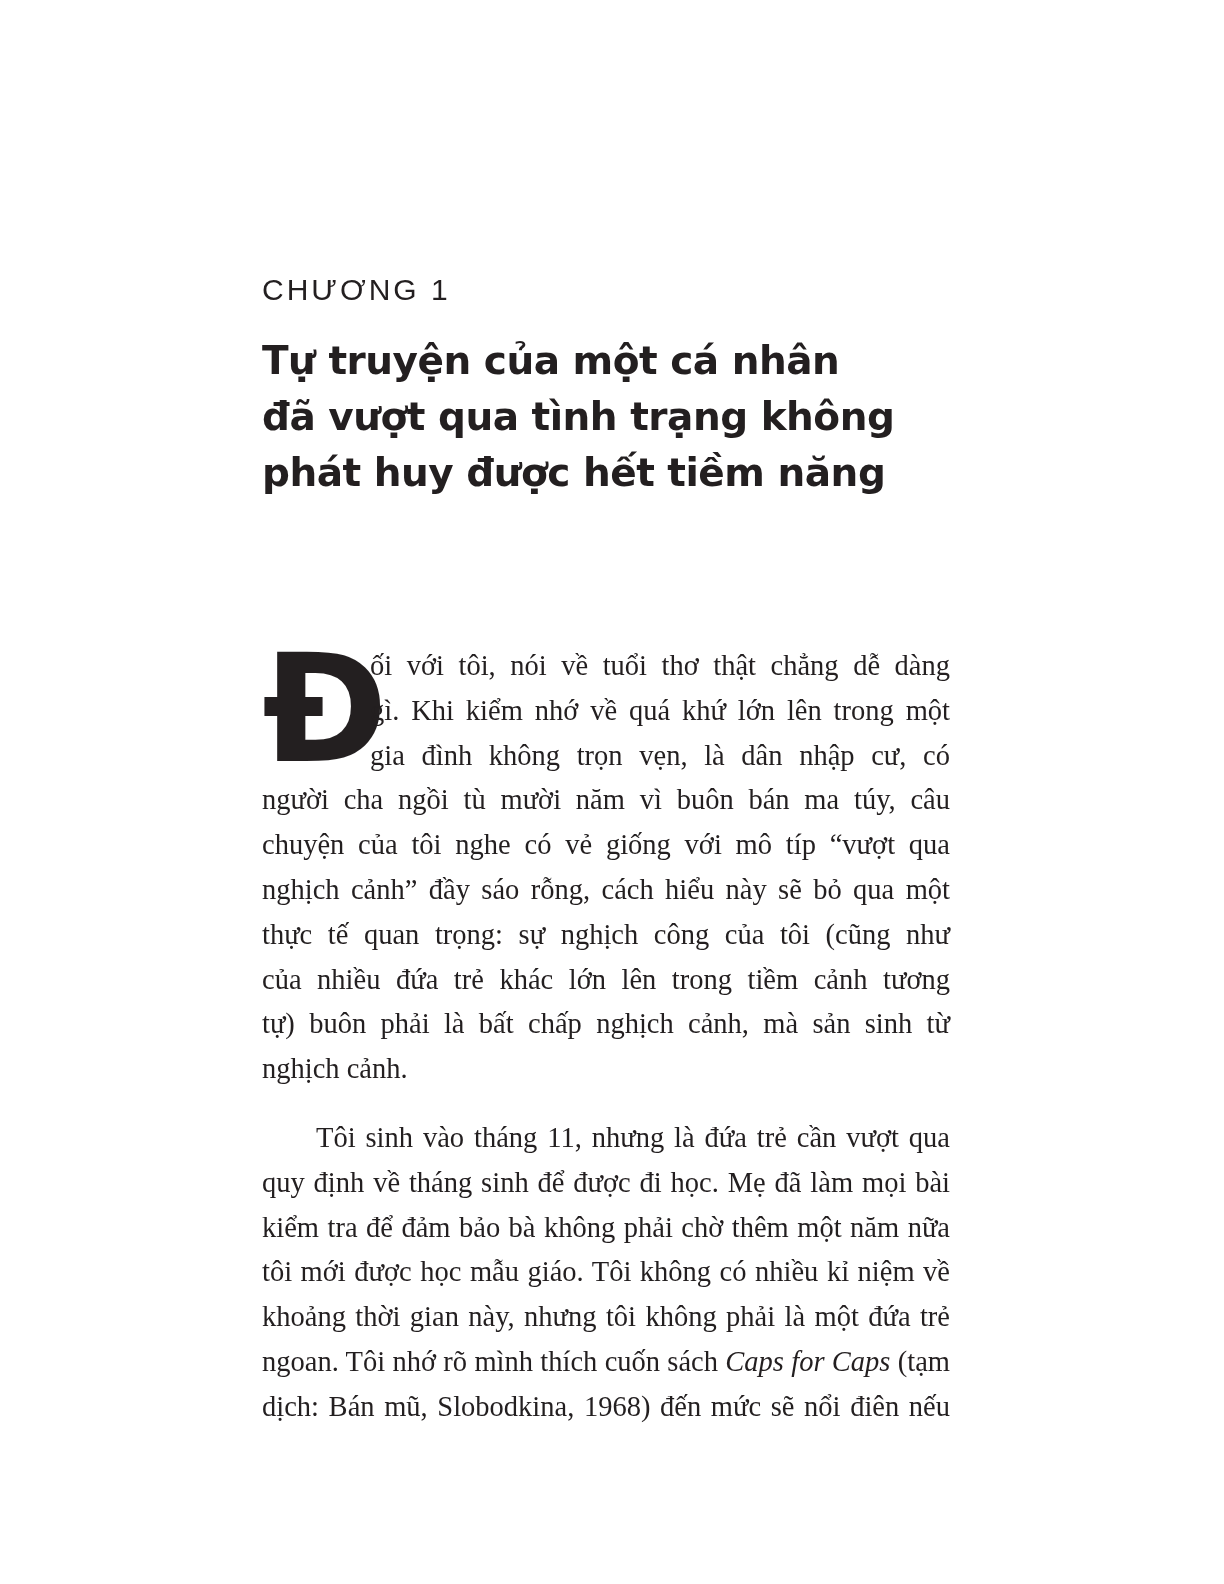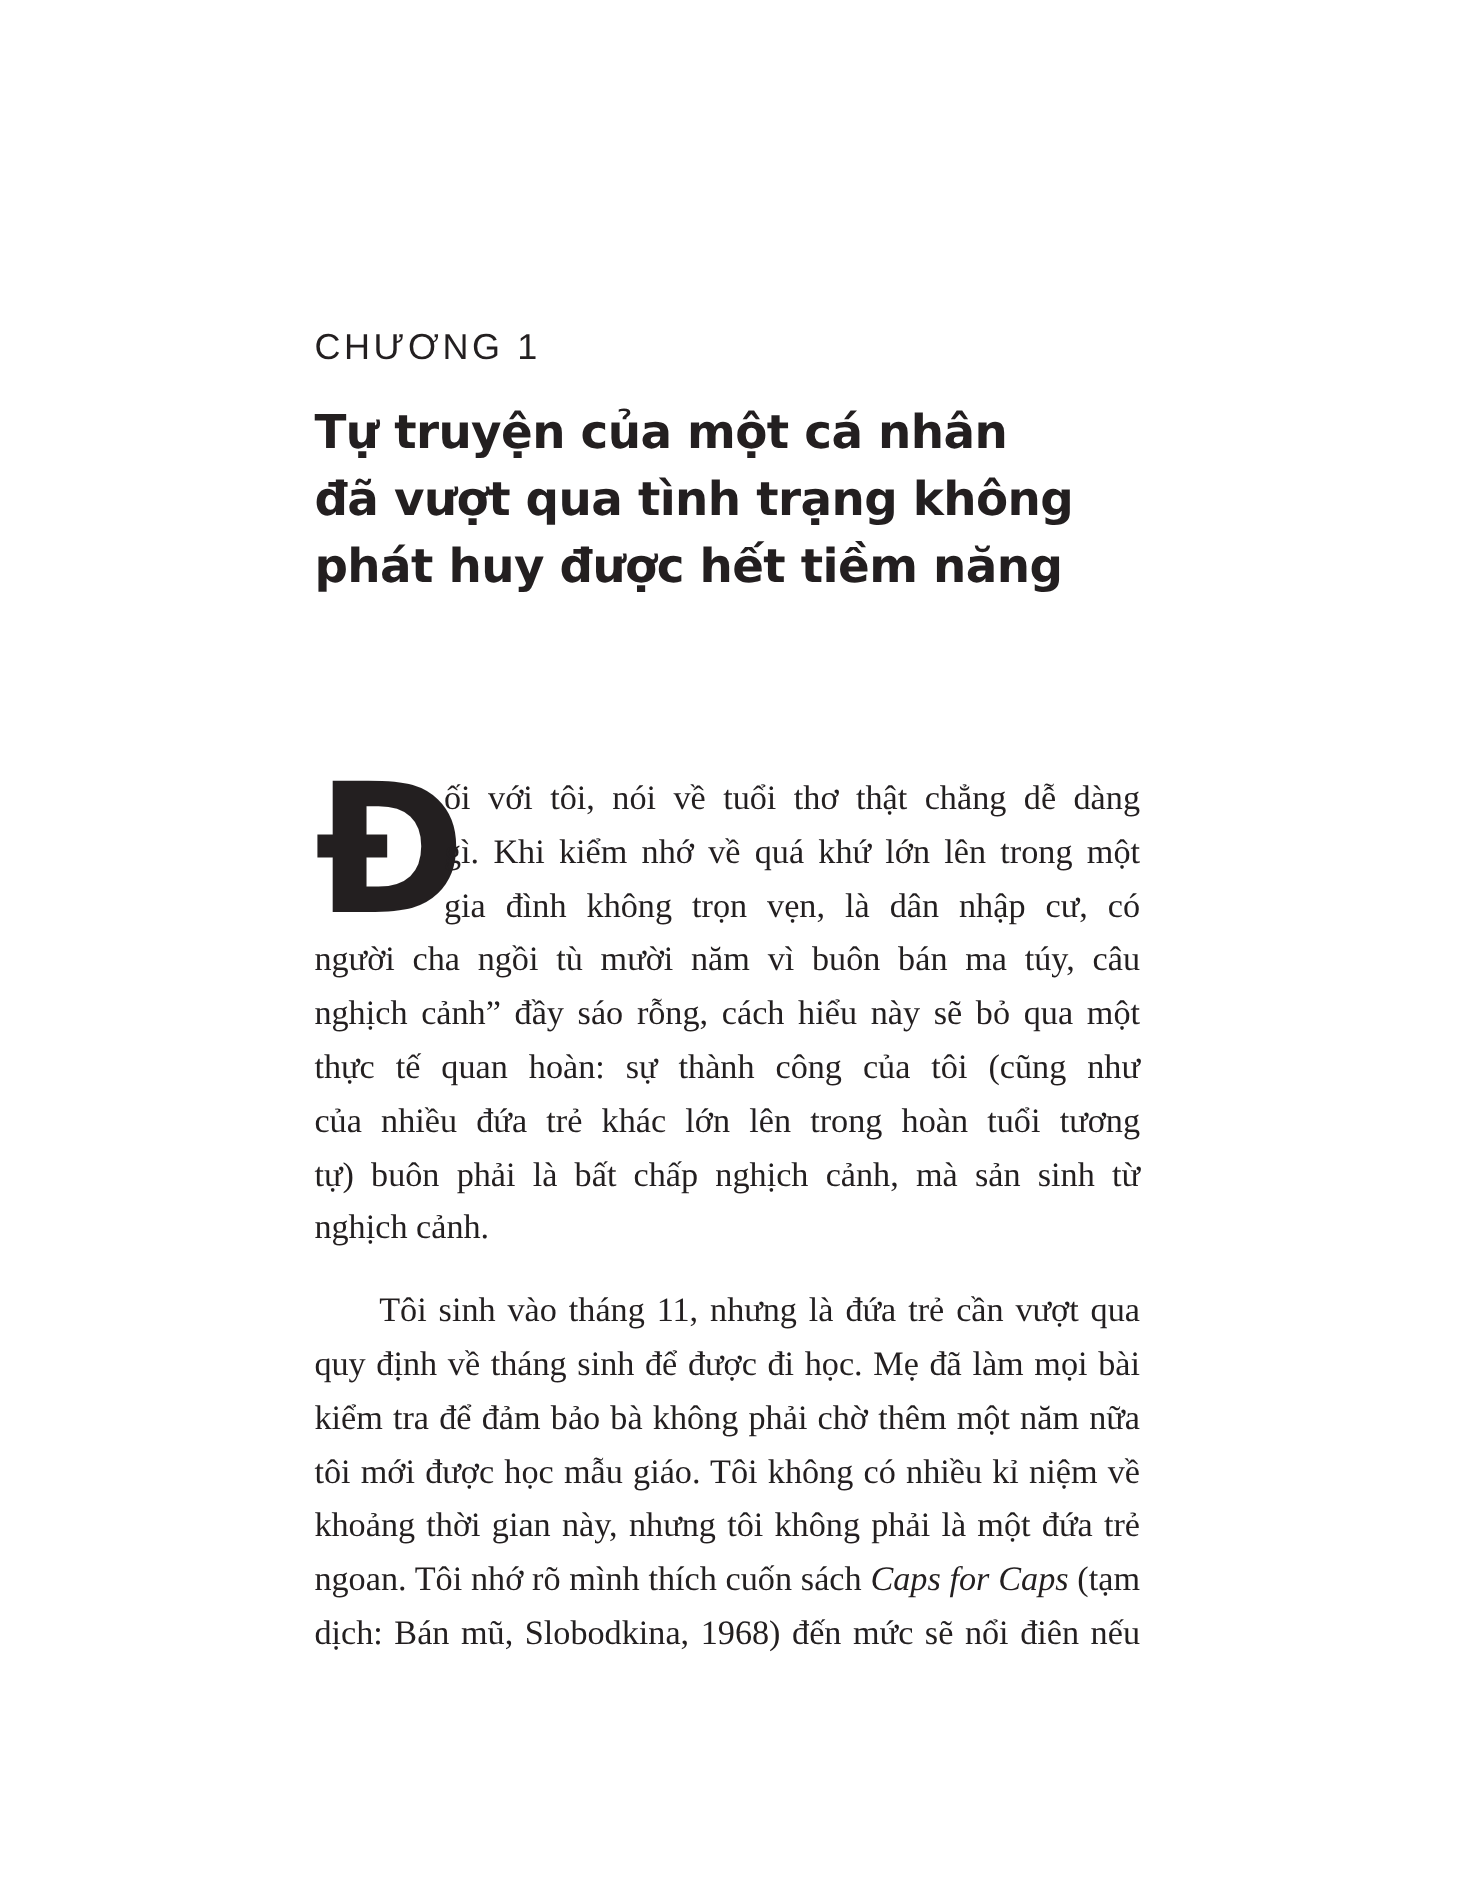--- a/index.html
+++ b/index.html
@@ -54,23 +54,24 @@
     <div class="para">
       <div class="para1-top">
         <div class="drop-cap">Đ</div>
         <div class="indent-lines">
           <span class="line">ối với tôi, nói về tuổi thơ thật chẳng dễ dàng</span>
           <span class="line">gì. Khi kiểm nhớ về quá khứ lớn lên trong một</span>
           <span class="line">gia đình không trọn vẹn, là dân nhập cư, có</span>
         </div>
       </div>
       <span class="line">người cha ngồi tù mười năm vì buôn bán ma túy, câu</span>
+      <span class="line">chuyện của tôi nghe có vẻ giống với mô típ “vượt qua</span>
       <span class="line">nghịch cảnh” đầy sáo rỗng, cách hiểu này sẽ bỏ qua một</span>
-      <span class="line">thực tế quan hoàn: sự thành công của tôi (cũng như</span>
-      <span class="line">của nhiều đứa trẻ khác lớn lên trong hoàn tuổi tương</span>
+      <span class="line">thực tế quan trọng: sự nghịch công của tôi (cũng như</span>
+      <span class="line">của nhiều đứa trẻ khác lớn lên trong tiềm cảnh tương</span>
       <span class="line">tự) buôn phải là bất chấp nghịch cảnh, mà sản sinh từ</span>
       <span class="line last">nghịch cảnh.</span>
     </div>
 
     <div class="para para2">
       <span class="line first">Tôi sinh vào tháng 11, nhưng là đứa trẻ cần vượt qua</span>
       <span class="line">quy định về tháng sinh để được đi học. Mẹ đã làm mọi bài</span>
       <span class="line">kiểm tra để đảm bảo bà không phải chờ thêm một năm nữa</span>
       <span class="line">tôi mới được học mẫu giáo. Tôi không có nhiều kỉ niệm về</span>
       <span class="line">khoảng thời gian này, nhưng tôi không phải là một đứa trẻ</span>

